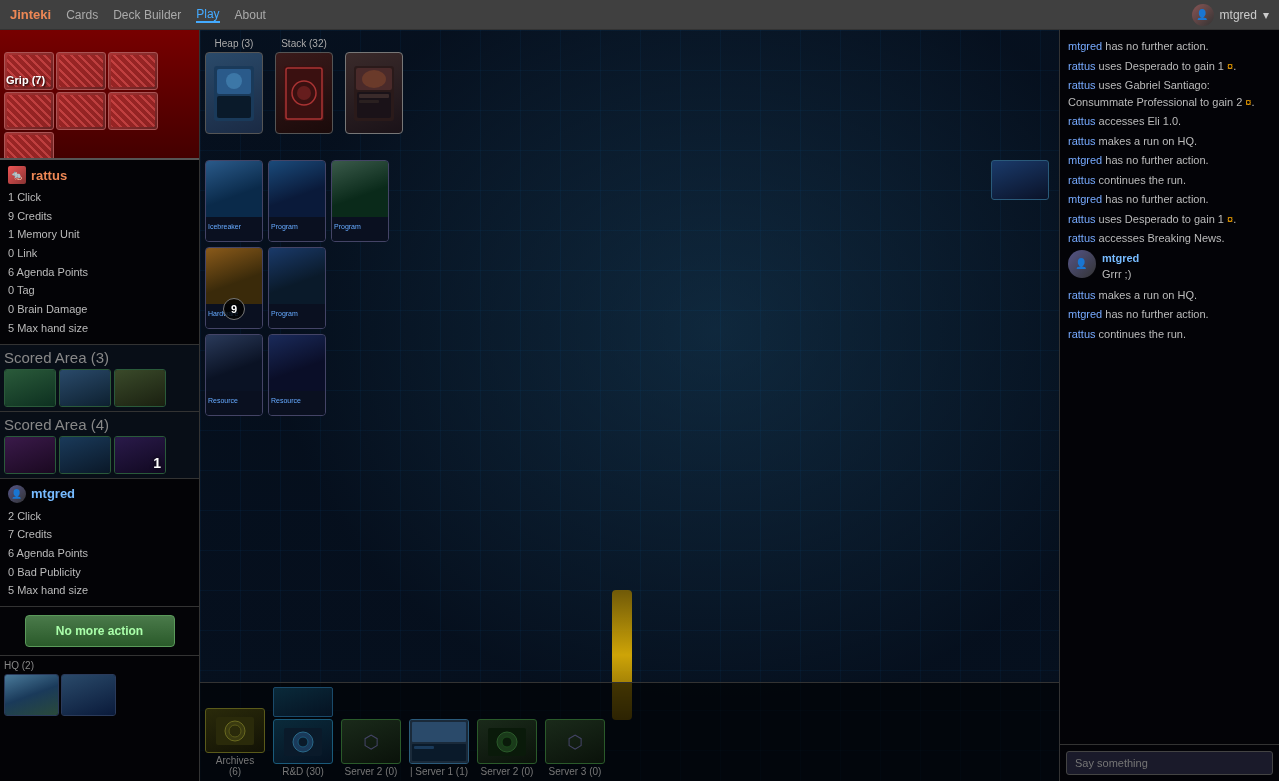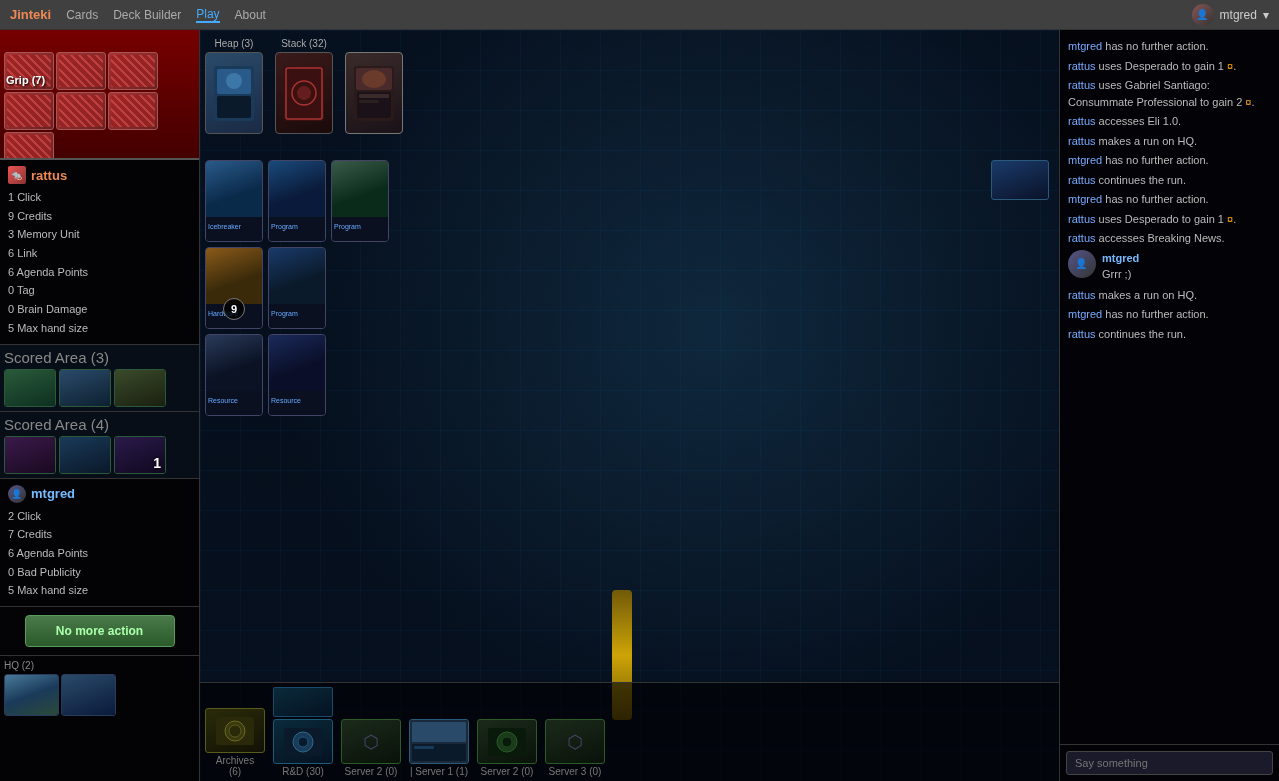--- a/index.html
+++ b/index.html
@@ -559,22 +559,22 @@
     </div>
 
     <div id="runner-info">
       <div class="runner-name">
         <div class="runner-icon">🐀</div>
         <span>rattus</span>
       </div>
       <div class="stat-row">
         <div>1 Click</div>
         <div>9 Credits</div>
-        <div>3 Memory Unit</div>
-        <div>6 Link</div>
+        <div>1 Memory Unit</div>
+        <div>0 Link</div>
         <div>6 Agenda Points</div>
         <div>0 Tag</div>
         <div>0 Brain Damage</div>
         <div>5 Max hand size</div>
       </div>
     </div>
 
     <div class="scored-area">
       <div class="scored-label">Scored Area (3)</div>
       <div class="scored-cards">

